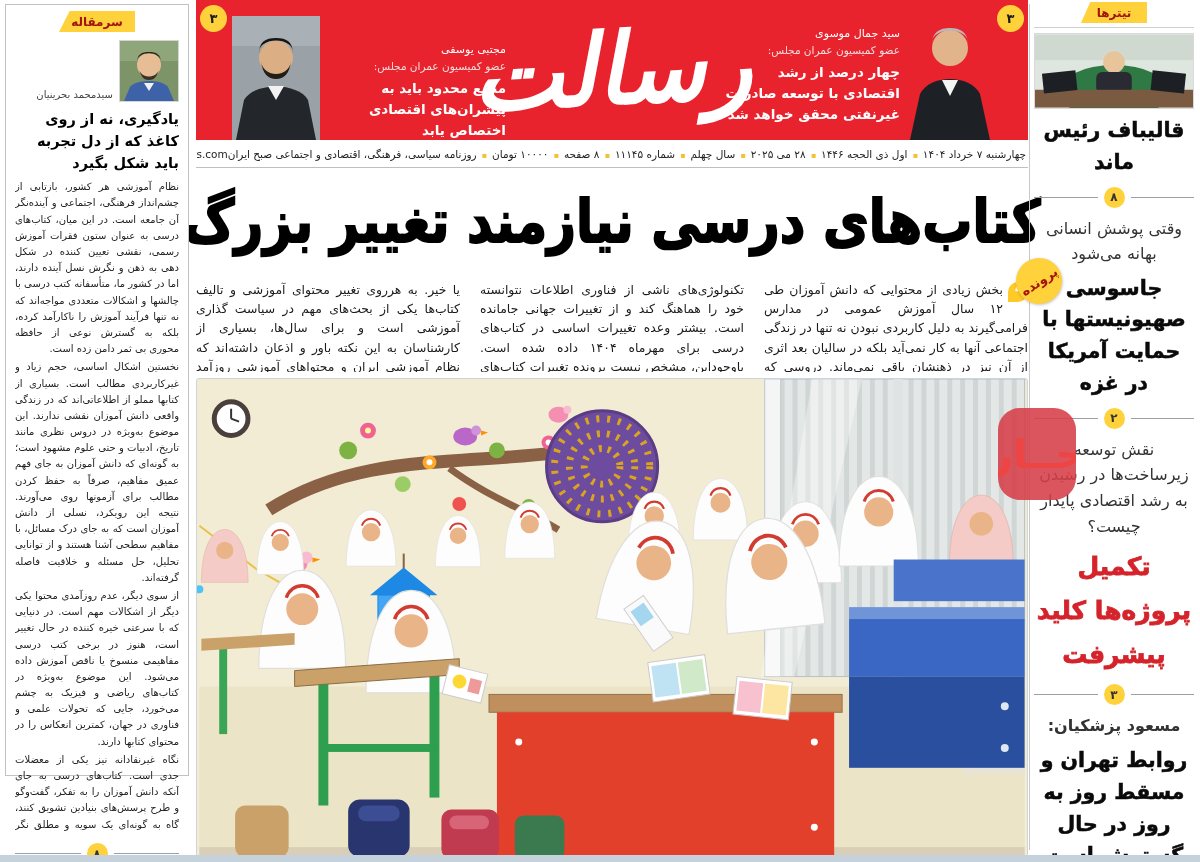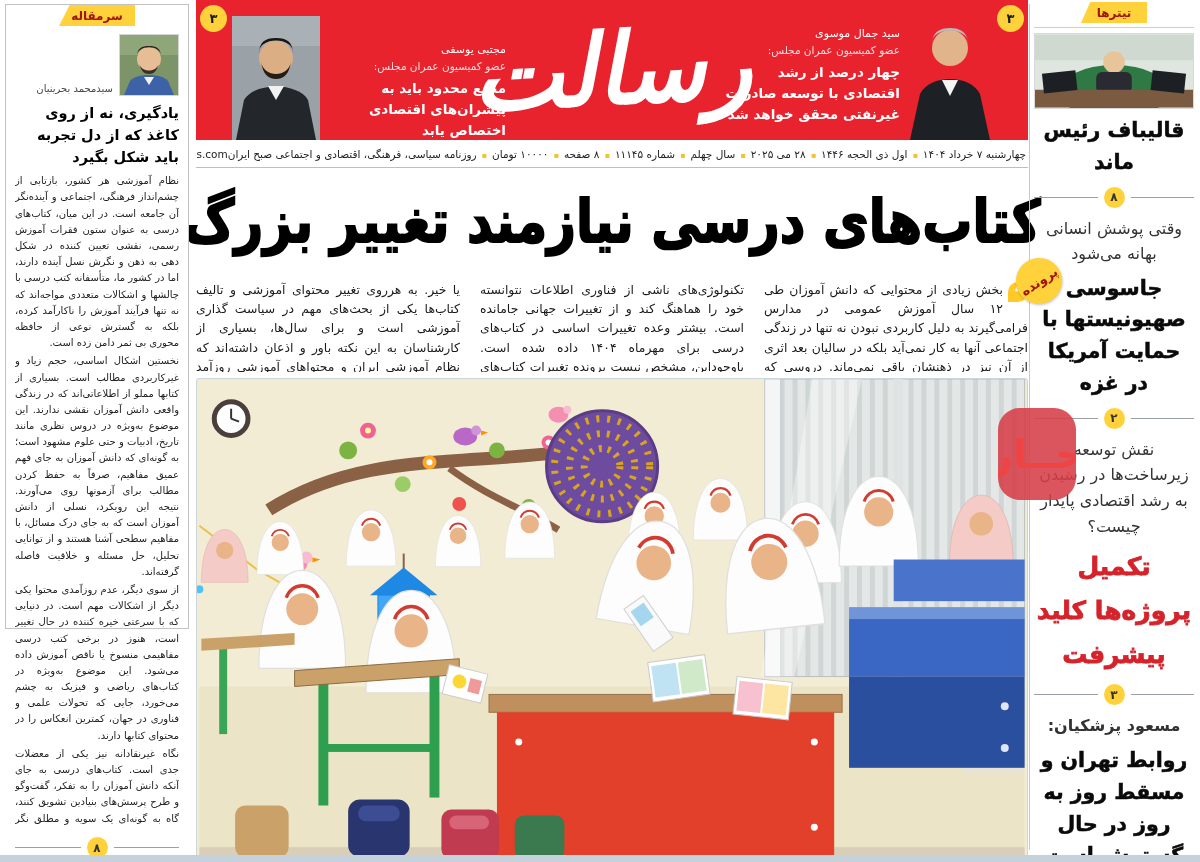--- a/index.html
+++ b/index.html
@@ -32,22 +32,22 @@
   .lead-headline{margin:6px 0 0;height:96px;display:flex;align-items:center;justify-content:center;
                  font-size:50px;font-weight:bold;color:#000;white-space:nowrap;letter-spacing:-1px;
                  -webkit-text-stroke:1.6px #000;transform-origin:center;transform:scaleY(1.18);}
   .lead-text{position:relative;display:flex;gap:20px;margin-top:10px;height:92px;overflow:hidden;}
   .lead-col{flex:1;font-size:12.4px;line-height:1.55;text-align:justify;color:#1a1a1a;}
   .lead-icon{float:right;width:20px;height:20px;border-radius:50% 50% 50% 0;background:#ffc928;
              color:#fff;font-size:12px;font-weight:bold;display:flex;align-items:center;justify-content:center;
              margin-left:5px;margin-top:2px;}
   .main-photo{margin-top:6px;width:830px;height:488px;border:1px solid #ccd5dc;border-radius:3px;overflow:hidden;background:#f2ecd4;}
   
-  .editorial{position:absolute;left:5px;top:4px;width:184px;height:625px;border:1px solid #c2c2c2;
-             background:#fff;box-sizing:border-box;padding:6px 9px;}
+  .editorial{position:absolute;left:5px;top:4px;width:184px;height:772px;border:1px solid #c2c2c2;
+             background:#fff;box-sizing:border-box;padding:12px 9px;}
   .tab{height:21px;background:#ffd23c;color:#a3140c;font-weight:bold;font-size:12px;
        display:flex;align-items:center;justify-content:center;
        clip-path:polygon(14% 0,100% 0,100% 100%,0 100%);}
   .editorial .tab{width:76px;margin:-6px auto 8px;}
   .ed-head{display:flex;gap:6px;align-items:flex-end;}
   .ed-photo{width:58px;height:60px;flex:0 0 auto;border:1px solid #d5d5d5;overflow:hidden;}
   .ed-name{font-size:10px;color:#444;padding-bottom:2px;}
   .ed-title{font-size:14.5px;font-weight:bold;line-height:1.5;margin:7px 0 5px;color:#000;}
   .ed-body{font-size:10px;line-height:1.62;text-align:justify;color:#222;height:656px;overflow:hidden;}
   .ed-body p{margin:0 0 2px;}

